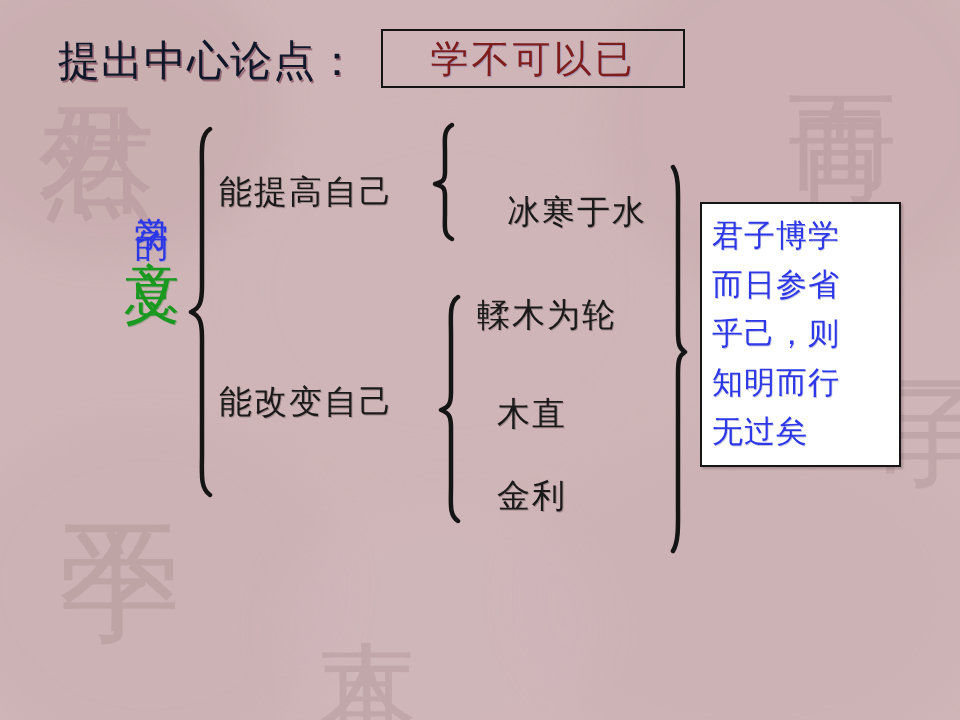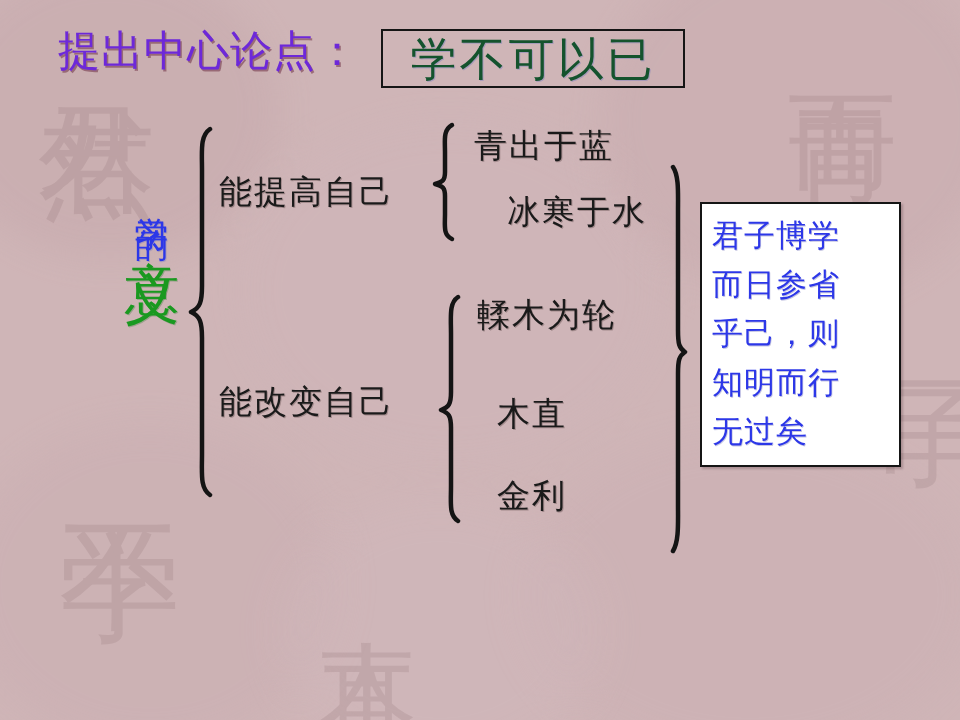--- a/index.html
+++ b/index.html
@@ -51,24 +51,24 @@
   
   .cn {
     font-family: "DejaVu Serif", "Liberation Serif", serif;
     white-space: nowrap;
     line-height: 1.0;
   }
 
   #title-heading {
     position: absolute;
     left: 58px;
-    top: 30px;
+    top: 40px;
     font-size: 42px;
     letter-spacing: 1px;
-    color: #6d28d9;
+    color: #0f172a;
     text-shadow: 1.5px 1.5px 0 rgba(90,20,45,0.45);
     font-weight: 400;
   }
 
   #thesis-box {
     position: absolute;
     left: 381px;
     top: 29px;
     width: 304px;
     height: 59px;
@@ -78,23 +78,23 @@
   }
   #thesis-box-text {
     position: absolute;
     left: 0;
     top: 0;
     width: 100%;
     height: 100%;
     display: flex;
     align-items: center;
     justify-content: center;
-    font-size: 46px;
+    font-size: 38px;
     letter-spacing: 3px;
-    color: #14532d;
+    color: #7f1d1d;
     text-shadow: 1px 1px 0 rgba(130,130,190,0.5);
   }
 
   
   #vertical-label {
     position: absolute;
     left: 112px;
     top: 190px;
     width: 80px;
     display: flex;
@@ -204,21 +204,20 @@
   <svg class="brace-svg" style="left:186px; top:126px;" width="30" height="372" viewBox="0 0 30 372">
     <path d="M24 3 C14 10, 16 24, 16 44 L16 160 C16 176, 14 182, 5 186 C14 190, 16 196, 16 212 L16 328 C16 348, 14 362, 24 369" stroke-width="4.5"></path>
   </svg>
 
   <div class="branch-text cn" style="left:219px; top:175px;">能提高自己</div>
 
   <svg class="brace-svg" style="left:431px; top:122px;" width="26" height="120" viewBox="0 0 26 120">
     <path d="M21 3 C12 8, 14 18, 14 30 L14 50 C14 58, 12 60, 4 62 C12 64, 14 66, 14 74 L14 92 C14 104, 12 113, 21 117" stroke-width="4.5"></path>
   </svg>
 
-  <div class="branch-text cn" style="left:474px; top:129px;">青出于蓝</div>
   <div class="branch-text cn" style="left:474px; top:195px;margin-left:33px;">冰寒于水</div>
 
   <div class="branch-text cn" style="left:219px; top:385px;">能改变自己</div>
 
   <svg class="brace-svg" style="left:437px; top:294px;" width="26" height="230" viewBox="0 0 26 230">
     <path d="M21 3 C12 9, 14 22, 14 40 L14 98 C14 110, 12 113, 4 116 C12 119, 14 122, 14 134 L14 192 C14 210, 12 221, 21 227" stroke-width="4.5"></path>
   </svg>
 
   <div class="branch-text cn" style="left:477px; top:298px;">輮木为轮</div>
   <div class="branch-text cn" style="left:497px; top:397px;">木直</div>

